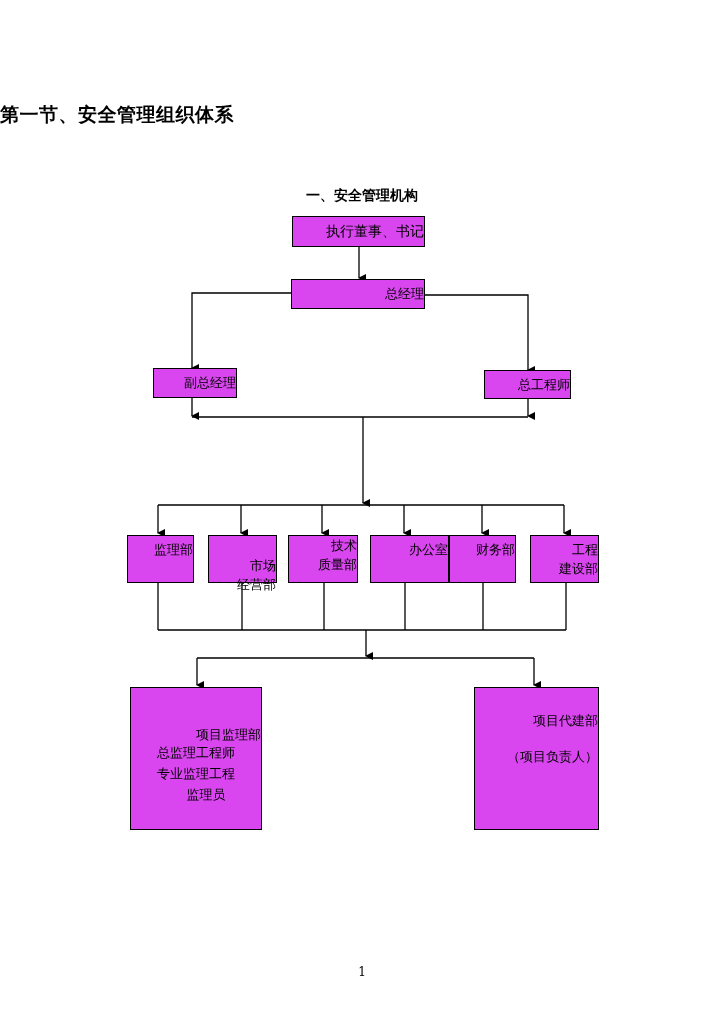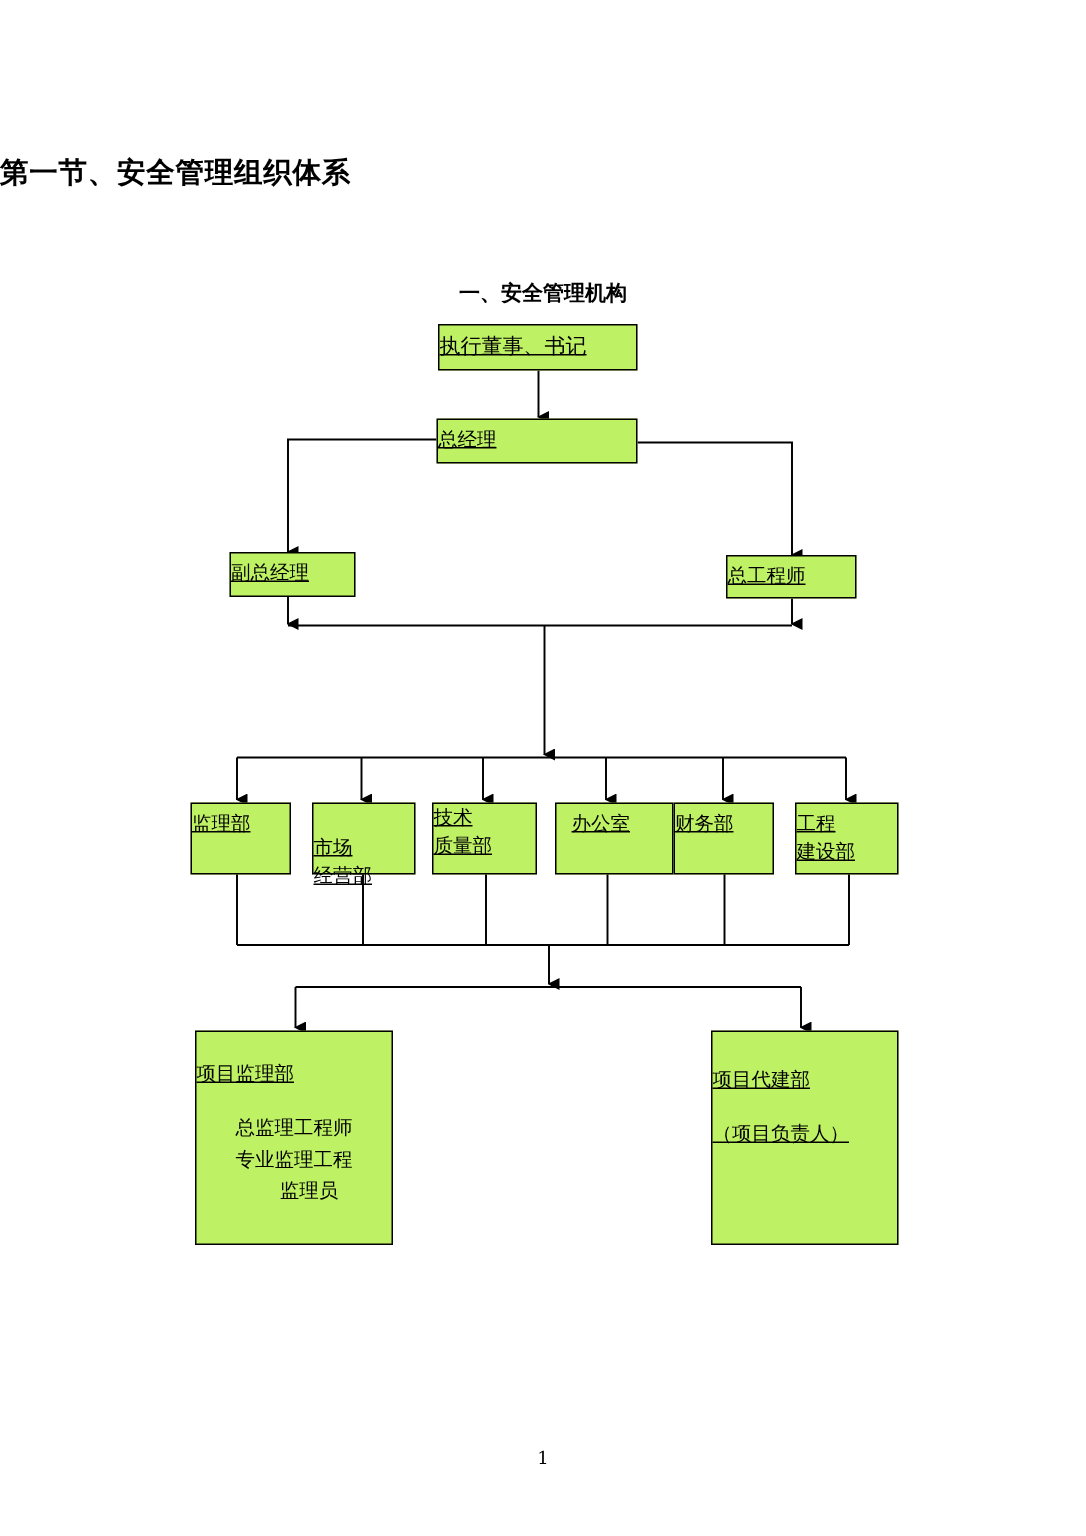--- a/index.html
+++ b/index.html
@@ -1,22 +1,22 @@
 <!DOCTYPE html>
 <html><head>
 <meta charset="utf-8">
 <style>
   html, body { margin: 0; padding: 0; background: #ffffff; }
   body { width: 724px; height: 1024px; position: relative; overflow: hidden;
          font-family: "DejaVu Sans", sans-serif; color: #000; }
   .abs { position: absolute; }
   .title { left: 0; width: 628px; top: 102px; text-align: left; font-size: 19px; font-weight: bold; letter-spacing: 0.5px; }
   .subtitle { left: 0; width: 724px; top: 187px; text-align: center; font-size: 14px; font-weight: bold; }
-  .box { position: absolute; border: 1.3px solid #000; background: #bef264; box-sizing: border-box;
-         font-size: 13px; text-align: left; line-height: 19px; text-decoration: underline; }
+  .box { position: absolute; border: 1.3px solid #000; background: #d946ef; box-sizing: border-box;
+         font-size: 13px; text-align: right; line-height: 19px; }
   .box span { display: block; }
   .pagenum { left: 0; width: 724px; top: 965px; text-align: center; font-size: 12px; font-family: "DejaVu Serif", serif; }
   svg.lines { position: absolute; left: 0; top: 0; }
   .brk-text { position: absolute; font-size: 13px; line-height: 21px; text-align: center; }
 </style>
 </head>
 <body>
 
 <div class="abs title">第一节、安全管理组织体系</div>
 <div class="abs subtitle">一、安全管理机构</div>
@@ -93,21 +93,21 @@
 <div class="box" style="left:449px; top:535px; width:67px; height:48px; padding-top:4px;">
   <span>财务部</span>
   <span></span>
 </div>
 <div class="box" style="left:530px; top:535px; width:69px; height:48px; padding-top:4px;">
   <span>工程</span>
   <span>建设部</span>
 </div>
 
 <div class="box" style="left:130px; top:687px; width:132px; height:143px;">
-  <span style="margin-top:19px;">项目监理部</span>
+  <span style="margin-top:37px;">项目监理部</span>
 </div>
 <div class="brk-text" style="left:142px; top:742px; width:108px;">
   <span style="display:block;">总监理工程师</span>
   <span style="display:block;">专业监理工程</span>
   <span style="display:block; padding-left:20px;">监理员</span>
 </div>
 
 <div class="box" style="left:474px; top:687px; width:125px; height:143px;">
   <span style="margin-top:23px;">项目代建部</span>
   <span style="margin-top:17px;">（项目负责人）</span>

